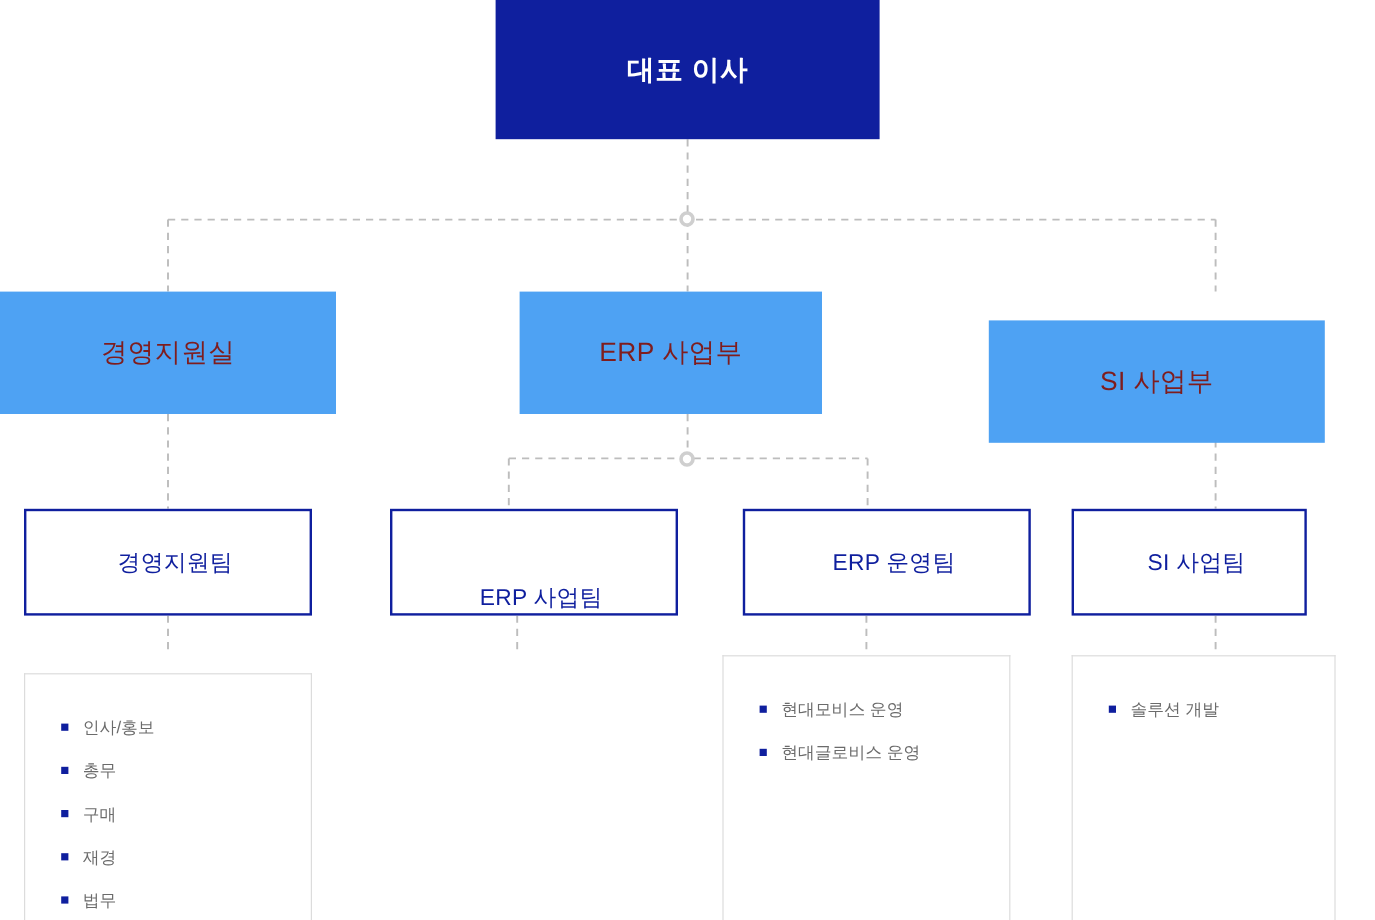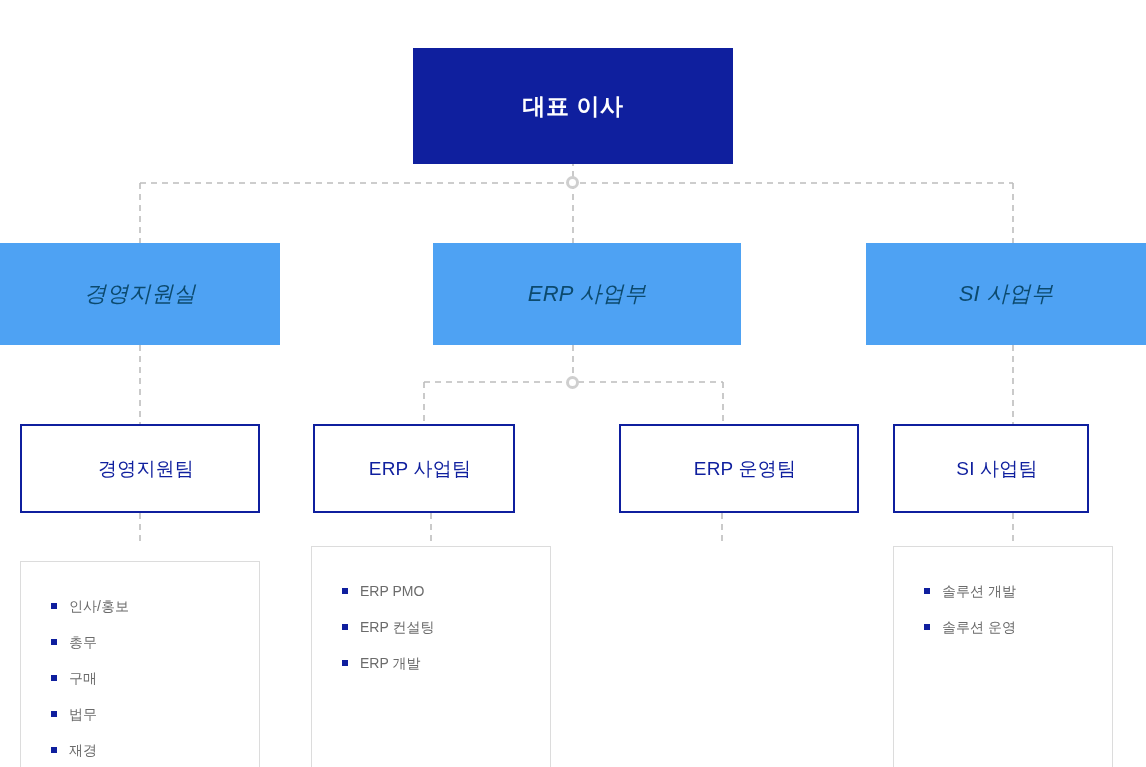--- a/index.html
+++ b/index.html
@@ -32,70 +32,68 @@
   .ceo-box {
     position: absolute;
     left: 413px;
     top: 0px;
     width: 320px;
     height: 116px;
     background: #0f1f9e;
     display: flex;
     align-items: center;
     justify-content: center;
-    margin-top: 48px;
   }
   .ceo-box .box-label {
     color: #ffffff;
     font-size: 23px;
     font-weight: 700;
     letter-spacing: 0.5px;
   }
 
   
   .division-box {
     position: absolute;
     top: 243px;
     height: 102px;
     background: #4ea2f3;
     display: flex;
     align-items: center;
     justify-content: center;
   }
   .division-box .box-label {
-    color: #0c4a6e;
+    color: #7f1d1d;
     font-size: 22px;
     font-weight: 400;
     letter-spacing: 0.3px;
-    font-style: italic;
   }
   .division-mgmt { left: 0px;    width: 280px; }
-  .division-erp  { left: 433px;  width: 308px; }
-  .division-si   { left: 866px;  width: 280px; }
+  .division-erp  { left: 433px;  width: 252px; }
+  .division-si   { left: 824px;  width: 280px; margin-top: 24px; }
 
   
   .team-box {
     position: absolute;
     top: 424px;
     height: 89px;
     background: #ffffff;
     border: 2px solid #0f1f9e;
     display: flex;
     align-items: center;
     justify-content: center;
     padding-left: 12px;
   }
   .team-box .box-label {
     color: #0f1f9e;
     font-size: 19px;
     font-weight: 400;
     letter-spacing: 0.2px;
   }
   .team-mgmt    { left: 20px;  width: 240px; }
-  .team-erp-biz { left: 313px; width: 202px; }
+  .team-erp-biz { left: 325px; width: 240px; align-items: flex-end; }
   .team-erp-ops { left: 619px; width: 240px; }
   .team-si      { left: 893px; width: 196px; }
 
   
   .duty-box {
     position: absolute;
     top: 546px;
     height: 221px;
     background: #ffffff;
     border: 1px solid #dcdcdc;
@@ -215,48 +213,40 @@
     <div class="duty-item">
       <span class="duty-bullet"></span>
       <span class="duty-text">총무</span>
     </div>
     <div class="duty-item">
       <span class="duty-bullet"></span>
       <span class="duty-text">구매</span>
     </div>
     <div class="duty-item">
       <span class="duty-bullet"></span>
+      <span class="duty-text">재경</span>
+    </div>
+    <div class="duty-item">
+      <span class="duty-bullet"></span>
       <span class="duty-text">법무</span>
     </div>
-    <div class="duty-item">
-      <span class="duty-bullet"></span>
-      <span class="duty-text">재경</span>
-    </div>
-  </div>
-
-  <div class="duty-box duty-erp-biz">
-    <div class="duty-item">
-      <span class="duty-bullet"></span>
-      <span class="duty-text">ERP PMO</span>
-    </div>
-    <div class="duty-item">
-      <span class="duty-bullet"></span>
-      <span class="duty-text">ERP 컨설팅</span>
-    </div>
-    <div class="duty-item">
-      <span class="duty-bullet"></span>
-      <span class="duty-text">ERP 개발</span>
-    </div>
-  </div>
-
+  </div>
+
+
+  <div class="duty-box duty-erp-ops">
+    <div class="duty-item">
+      <span class="duty-bullet"></span>
+      <span class="duty-text">현대모비스 운영</span>
+    </div>
+    <div class="duty-item">
+      <span class="duty-bullet"></span>
+      <span class="duty-text">현대글로비스 운영</span>
+    </div>
+  </div>
 
   <div class="duty-box duty-si">
     <div class="duty-item">
       <span class="duty-bullet"></span>
       <span class="duty-text">솔루션 개발</span>
     </div>
-    <div class="duty-item">
-      <span class="duty-bullet"></span>
-      <span class="duty-text">솔루션 운영</span>
-    </div>
   </div>
 
 </div>
 
 </body></html>

